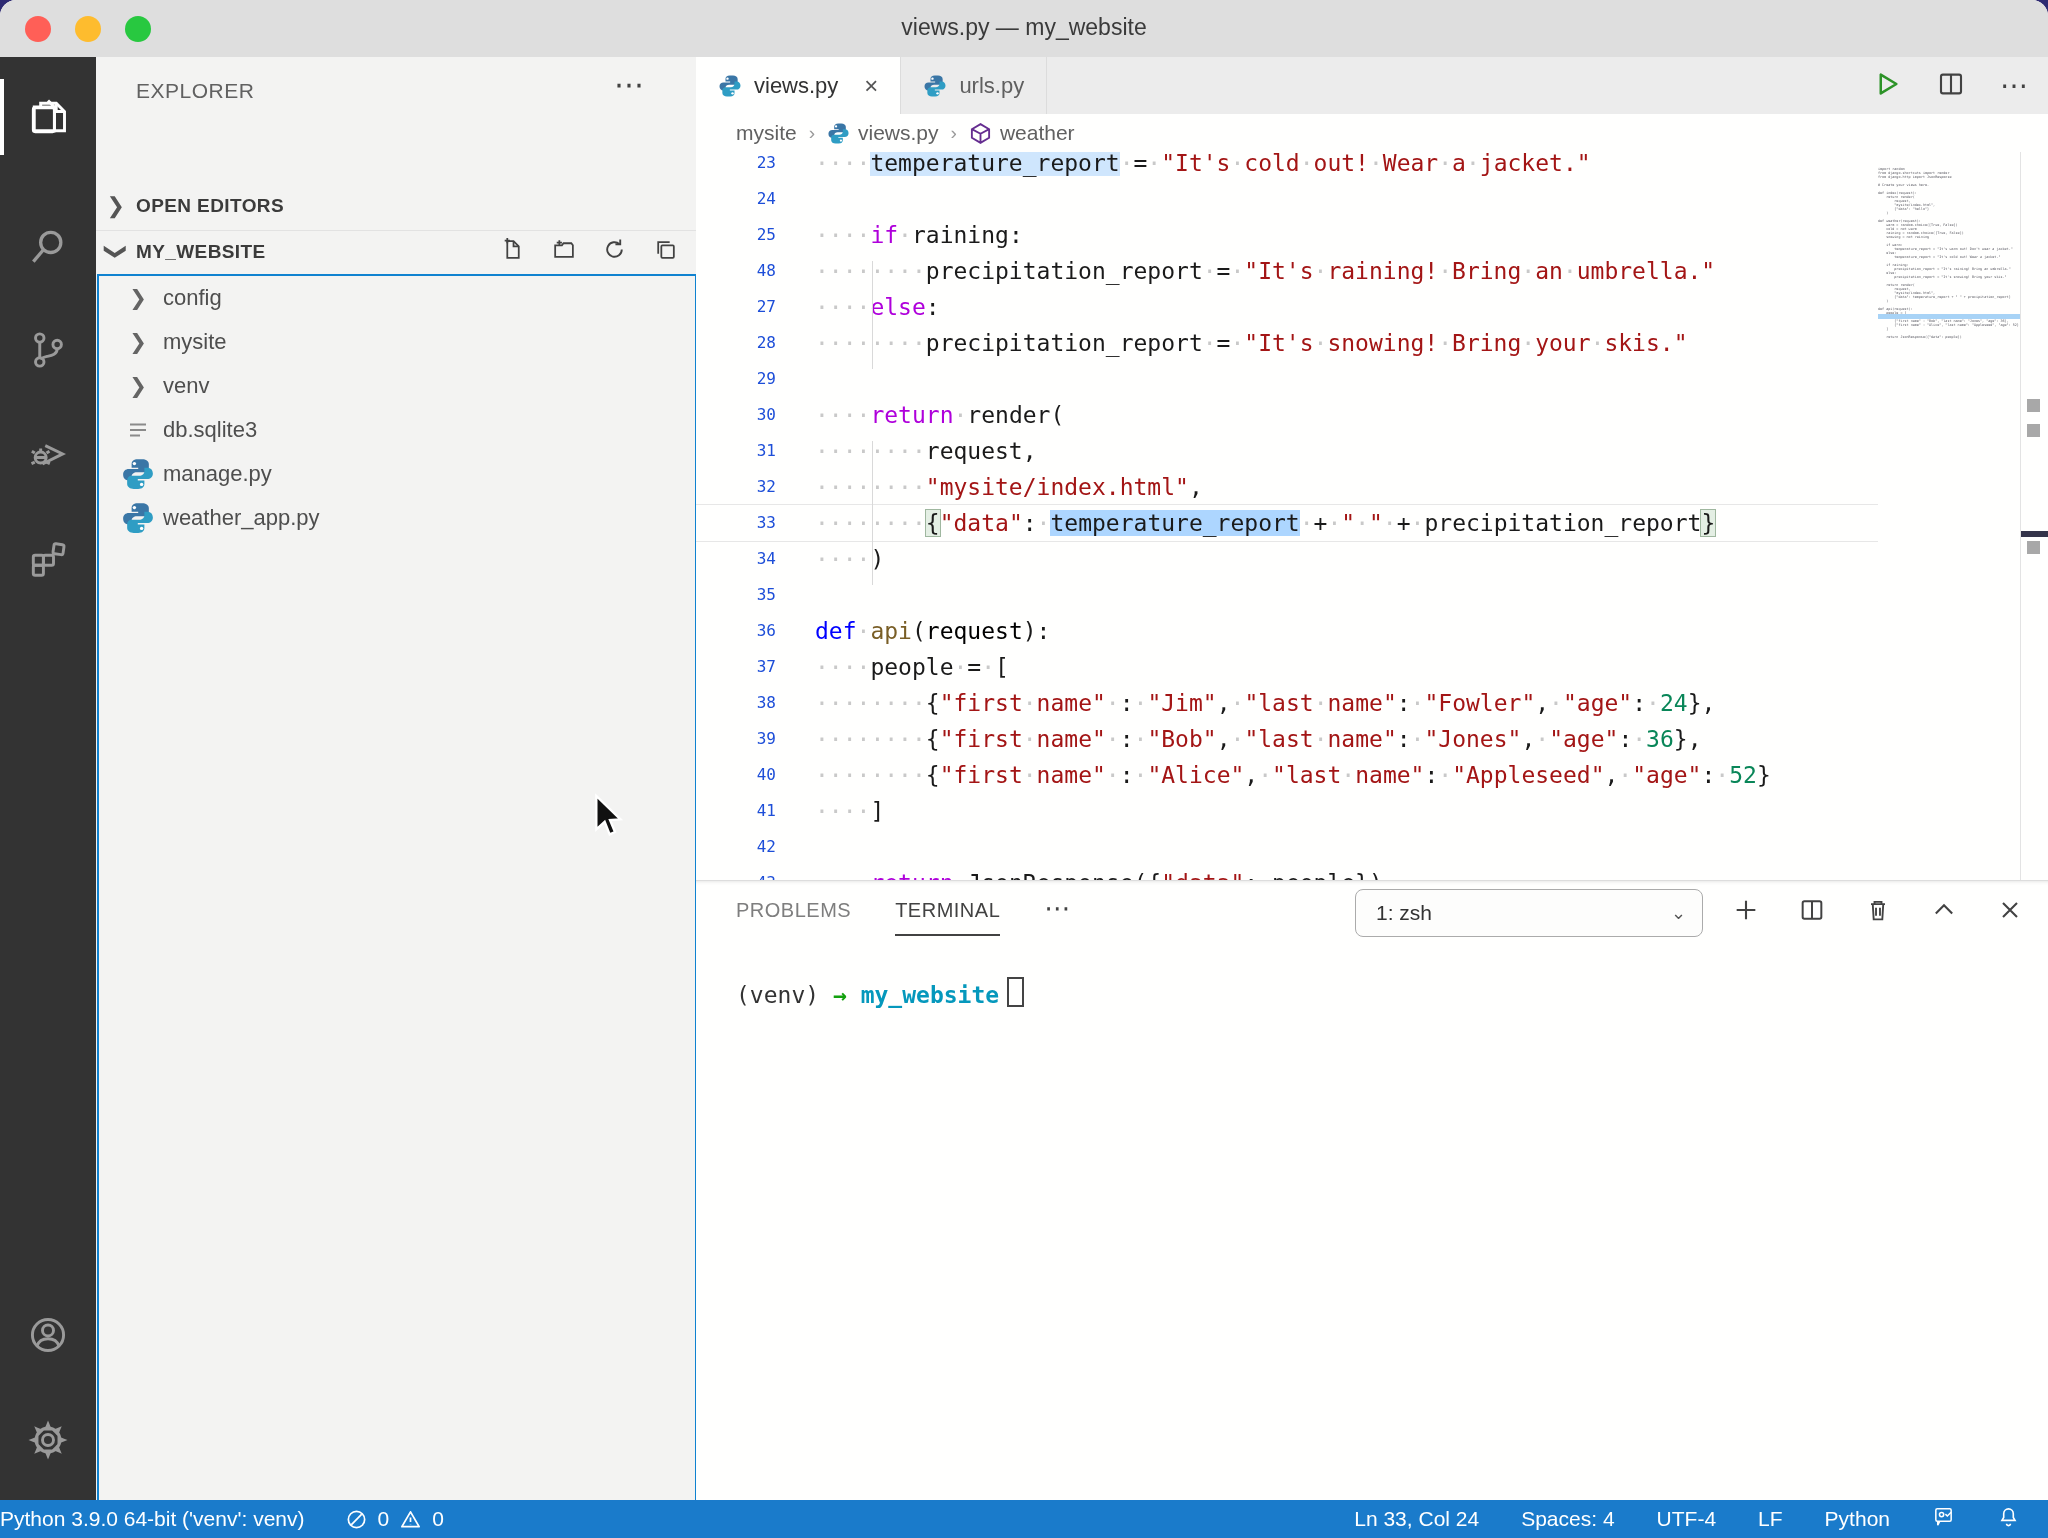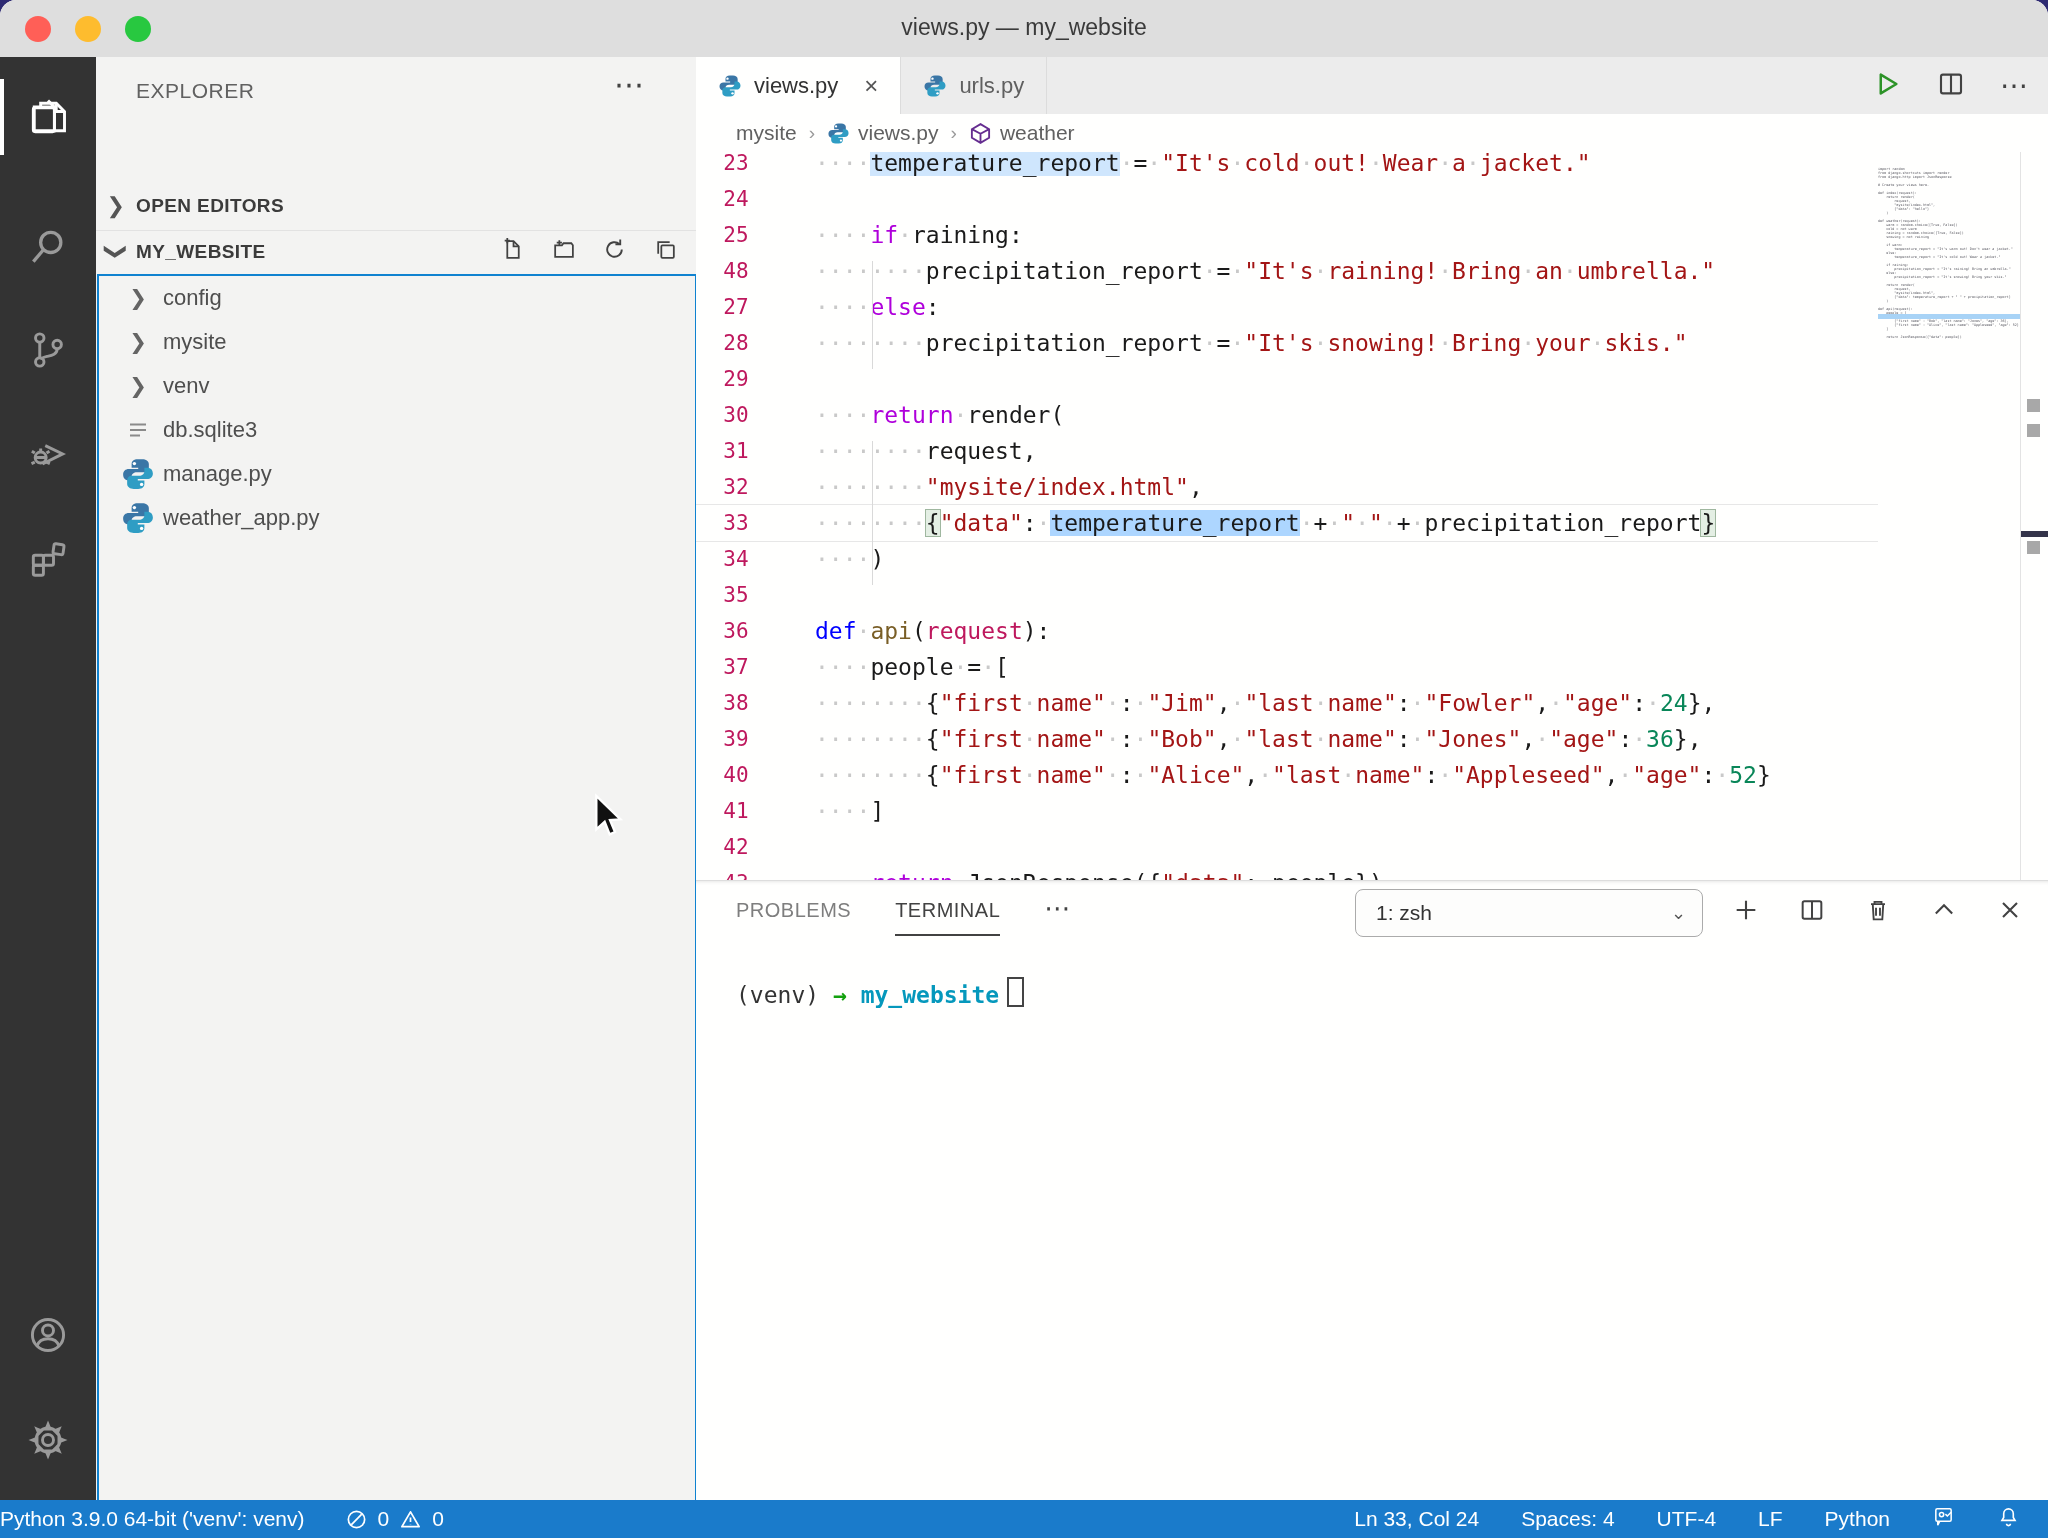--- a/index.html
+++ b/index.html
@@ -44,25 +44,25 @@
   .ed-actions{position:absolute;right:18px;top:57px;height:57px;display:flex;align-items:center;gap:34px;color:#424242;}
   .ed-actions svg{width:30px;height:30px;}
   .breadcrumb{position:absolute;left:696px;top:114px;right:0;height:38px;background:#fffffe;
     display:flex;align-items:center;font-size:21px;color:#616161;padding-left:40px;}
   .breadcrumb .sep{margin:0 12px;color:#9a9a9a;font-size:19px;}
   .breadcrumb .bico{width:23px;height:23px;margin-right:8px;}
   
   .code-viewport{position:absolute;left:696px;top:152px;width:1324px;height:728px;background:#fffffe;overflow:hidden;}
   .code-inner{position:absolute;left:0;top:-7px;}
   .crow{height:36px;display:flex;white-space:pre;}
-  .gut{width:80px;text-align:center;font-family:"DejaVu Sans Mono",monospace;font-size:21px;
-    line-height:36px;color:#be185d;flex:none;}
+  .gut{width:80px;text-align:right;font-family:"DejaVu Sans Mono",monospace;font-size:16px;
+    line-height:36px;color:#1d4ed8;flex:none;}
   .ctext{margin-left:39px;font-family:"DejaVu Sans Mono",monospace;font-size:23px;line-height:36px;color:#1a1a1a;}
   .tk-ws{color:#c9c9c9;} .tk-k{color:#af00db;text-align:right;} .tk-d{color:#0000ff;} .tk-f{color:#795e26;}
-  .tk-s{color:#a31515;} .tk-n{color:#098658;} .tk-v{color:#1a1a1a;} .tk-p{color:#be185d;}
+  .tk-s{color:#a31515;} .tk-n{color:#098658;} .tk-v{color:#1a1a1a;} .tk-p{color:#000000;}
   .tk-sel{background:#add6ff;} .tk-occ{background:#cfe6fd;}
   .tk-bm{background:#e4efe4;box-shadow:0 0 0 1px #9fb79f;}
   .curline{position:absolute;left:0;width:1324px;height:0;border-top:1px solid #e7e7e7;}
   .iguide{position:absolute;width:0;border-left:1px solid #d9d9d9;}
   
   .minimap{position:absolute;left:1878px;top:152px;width:142px;height:728px;background:#fffffe;overflow:hidden;}
   .mm-line{font-family:"DejaVu Sans Mono",monospace;font-size:3.4px;line-height:4px;color:#55555e;white-space:pre;}
   .mm-hl{position:absolute;left:0;width:142px;height:5px;background:#a8d3f6;}
   .ruler{position:absolute;left:2020px;top:152px;width:28px;height:728px;border-left:1px solid #e3e3e3;background:#fffffe;}
   .ruler .mk{position:absolute;left:6px;width:13px;height:13px;background:#a8a8a8;}

